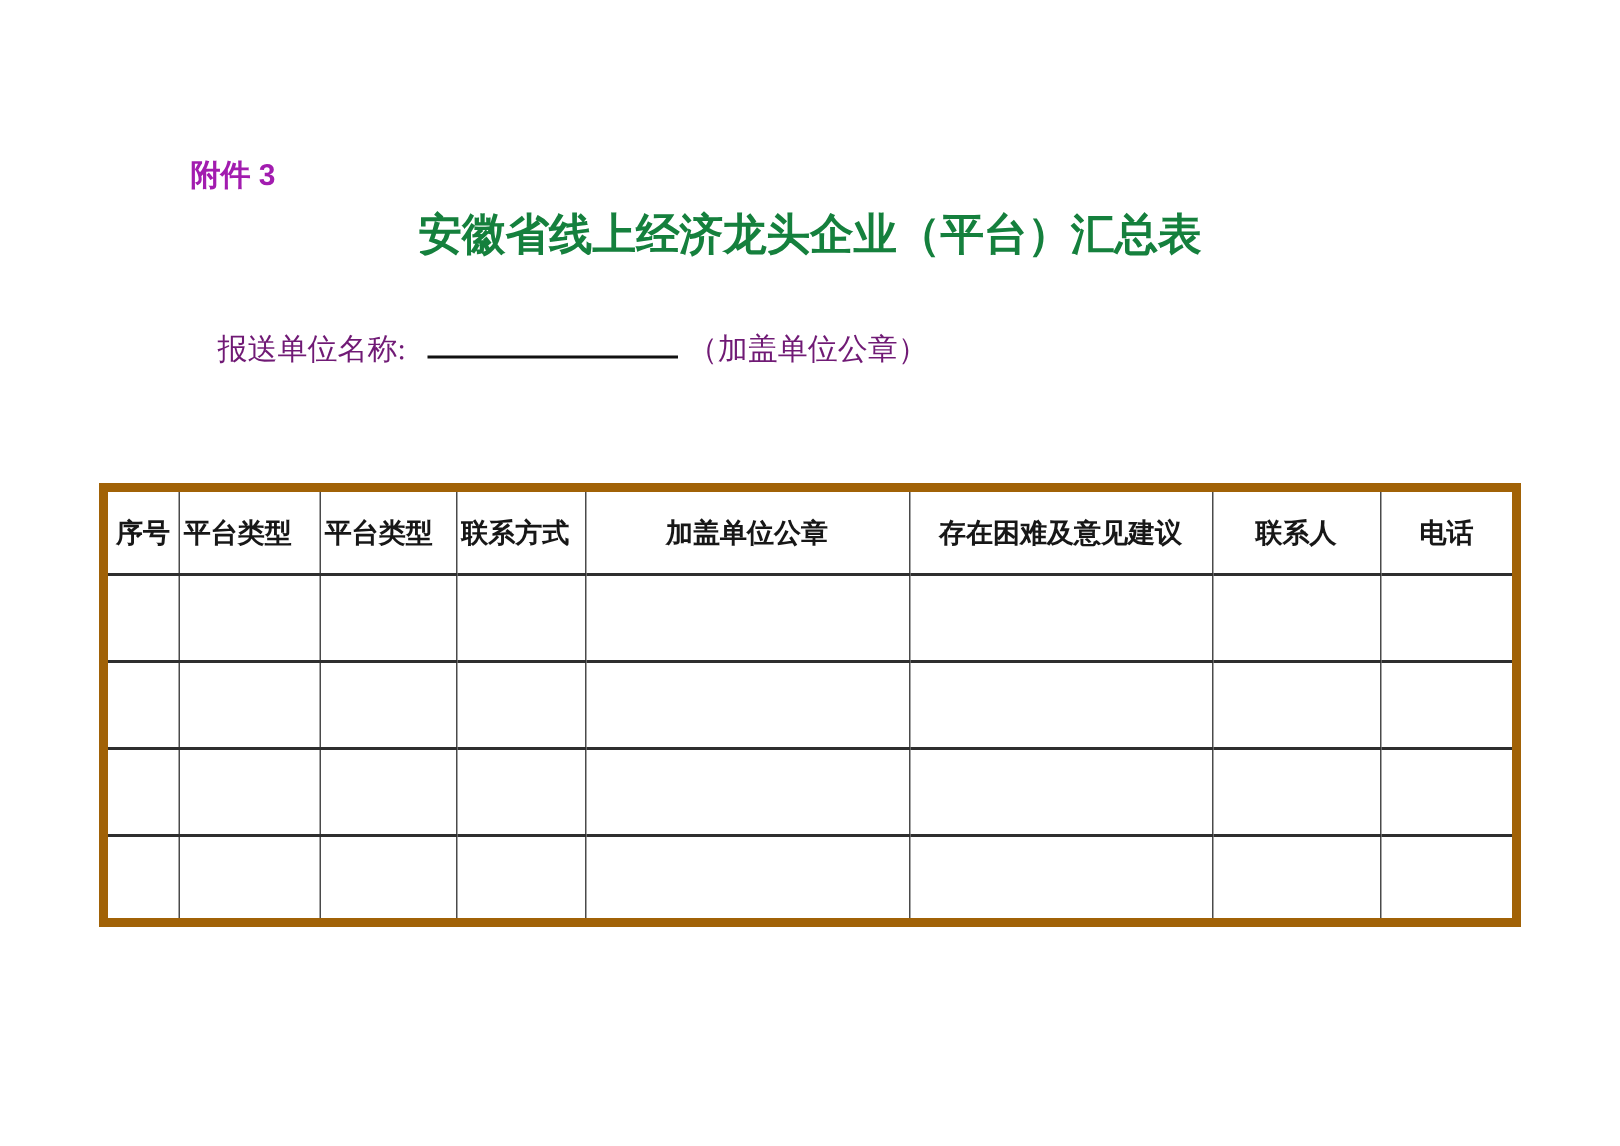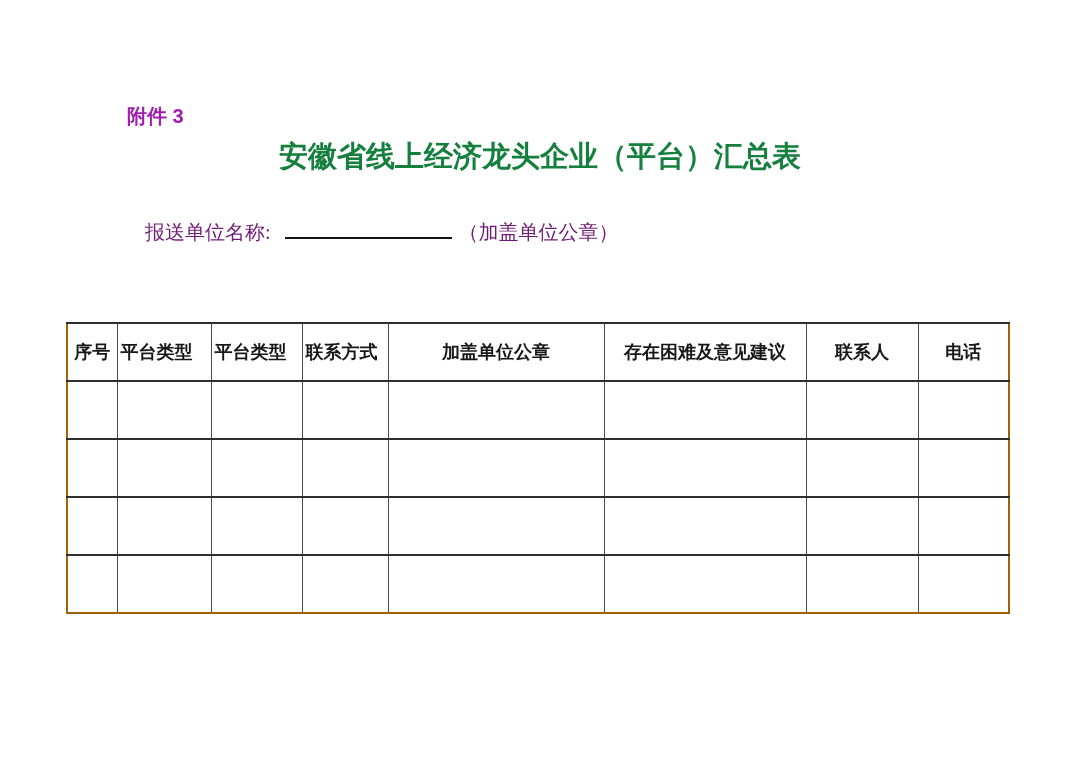--- a/index.html
+++ b/index.html
@@ -62,21 +62,21 @@
   .seal-note { margin-left: 7px; }
   .contact-method-label { margin-left: 60px; }
 
   table.summary-table {
     position: absolute;
     left: 66px;
     top: 322px;
     width: 942px;
     table-layout: fixed;
     border-collapse: collapse;
-    border: 2px solid #a16207;
+    border: 6px solid #a16207;
     font-family: "Liberation Sans", sans-serif;
     background: #ffffff;
   }
   .summary-table th,
   .summary-table td {
     border-left: 1px solid #4a4a4a;
     border-top: 2px solid #2e2e2e;
     padding: 0;
     overflow: hidden;
   }

